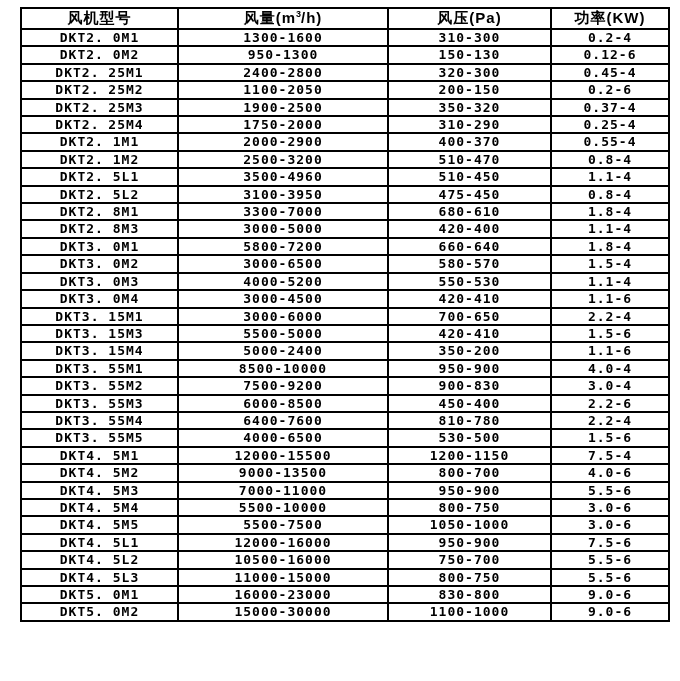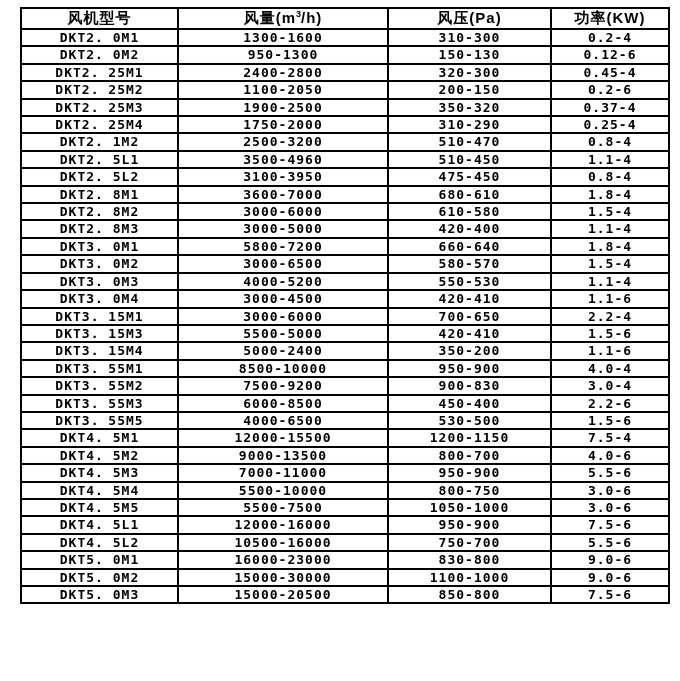--- a/index.html
+++ b/index.html
@@ -110,48 +110,48 @@
           <td>350-320</td>
           <td>0.37-4</td>
         </tr>
         <tr>
           <td>DKT2. 25M4</td>
           <td>1750-2000</td>
           <td>310-290</td>
           <td>0.25-4</td>
         </tr>
         <tr>
+          <td>DKT2. 1M1</td>
+          <td>2000-2900</td>
+          <td>400-370</td>
+          <td>0.55-4</td>
+        </tr>
+        <tr>
           <td>DKT2. 1M2</td>
           <td>2500-3200</td>
           <td>510-470</td>
           <td>0.8-4</td>
         </tr>
         <tr>
           <td>DKT2. 5L1</td>
           <td>3500-4960</td>
           <td>510-450</td>
           <td>1.1-4</td>
         </tr>
         <tr>
           <td>DKT2. 5L2</td>
           <td>3100-3950</td>
           <td>475-450</td>
           <td>0.8-4</td>
         </tr>
         <tr>
           <td>DKT2. 8M1</td>
-          <td>3600-7000</td>
+          <td>3300-7000</td>
           <td>680-610</td>
           <td>1.8-4</td>
-        </tr>
-        <tr>
-          <td>DKT2. 8M2</td>
-          <td>3000-6000</td>
-          <td>610-580</td>
-          <td>1.5-4</td>
         </tr>
         <tr>
           <td>DKT2. 8M3</td>
           <td>3000-5000</td>
           <td>420-400</td>
           <td>1.1-4</td>
         </tr>
         <tr>
           <td>DKT3. 0M1</td>
           <td>5800-7200</td>
@@ -206,20 +206,26 @@
           <td>900-830</td>
           <td>3.0-4</td>
         </tr>
         <tr>
           <td>DKT3. 55M3</td>
           <td>6000-8500</td>
           <td>450-400</td>
           <td>2.2-6</td>
         </tr>
         <tr>
+          <td>DKT3. 55M4</td>
+          <td>6400-7600</td>
+          <td>810-780</td>
+          <td>2.2-4</td>
+        </tr>
+        <tr>
           <td>DKT3. 55M5</td>
           <td>4000-6500</td>
           <td>530-500</td>
           <td>1.5-6</td>
         </tr>
         <tr>
           <td>DKT4. 5M1</td>
           <td>12000-15500</td>
           <td>1200-1150</td>
           <td>7.5-4</td>
@@ -254,32 +260,32 @@
           <td>950-900</td>
           <td>7.5-6</td>
         </tr>
         <tr>
           <td>DKT4. 5L2</td>
           <td>10500-16000</td>
           <td>750-700</td>
           <td>5.5-6</td>
         </tr>
         <tr>
+          <td>DKT4. 5L3</td>
+          <td>11000-15000</td>
+          <td>800-750</td>
+          <td>5.5-6</td>
+        </tr>
+        <tr>
           <td>DKT5. 0M1</td>
           <td>16000-23000</td>
           <td>830-800</td>
           <td>9.0-6</td>
         </tr>
         <tr>
           <td>DKT5. 0M2</td>
           <td>15000-30000</td>
           <td>1100-1000</td>
           <td>9.0-6</td>
-        </tr>
-        <tr>
-          <td>DKT5. 0M3</td>
-          <td>15000-20500</td>
-          <td>850-800</td>
-          <td>7.5-6</td>
         </tr>
       </tbody>
   </table>
 </div>
 
 </body></html>

